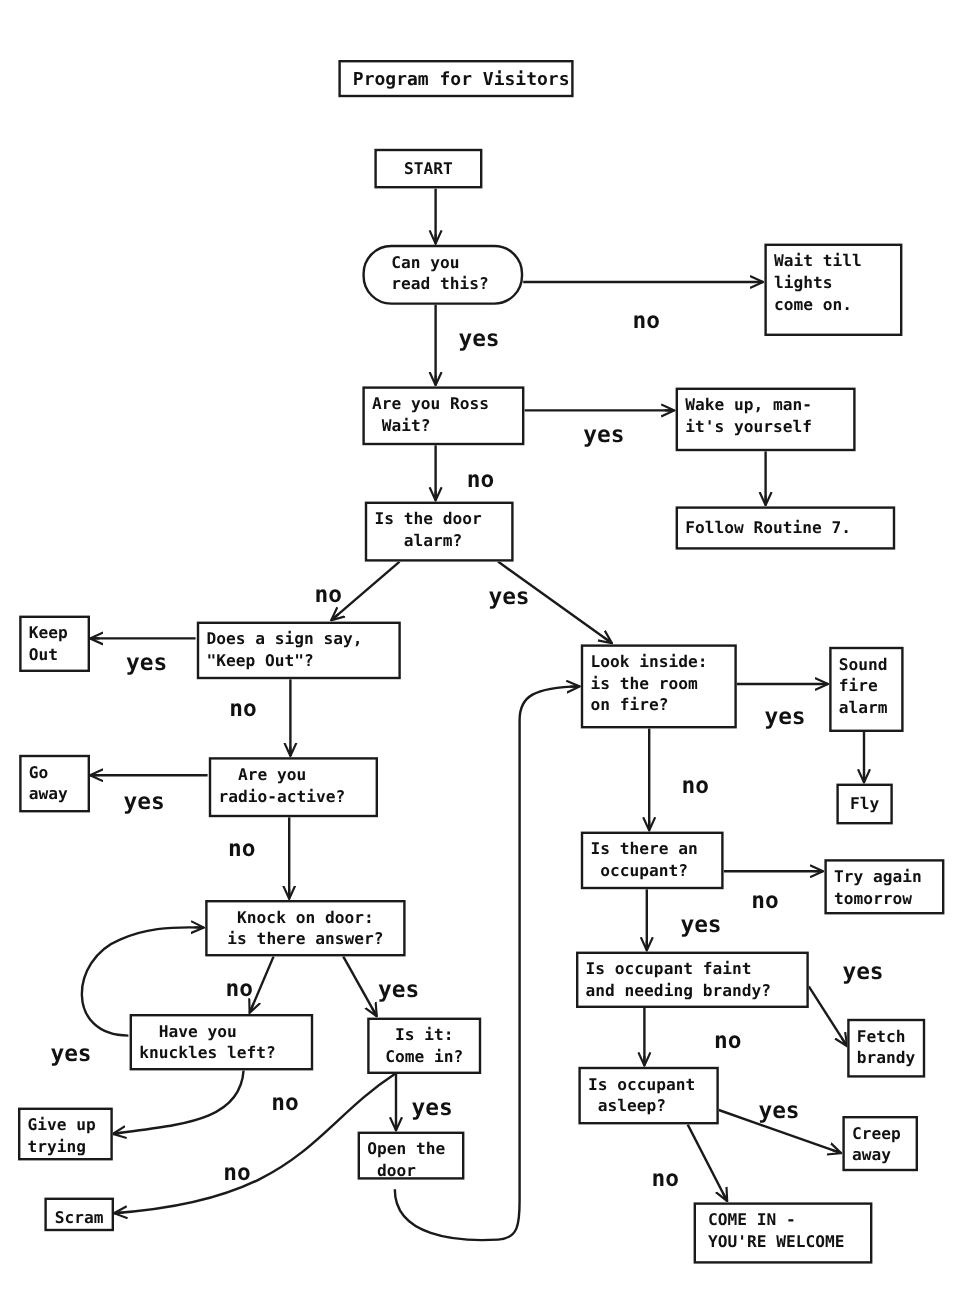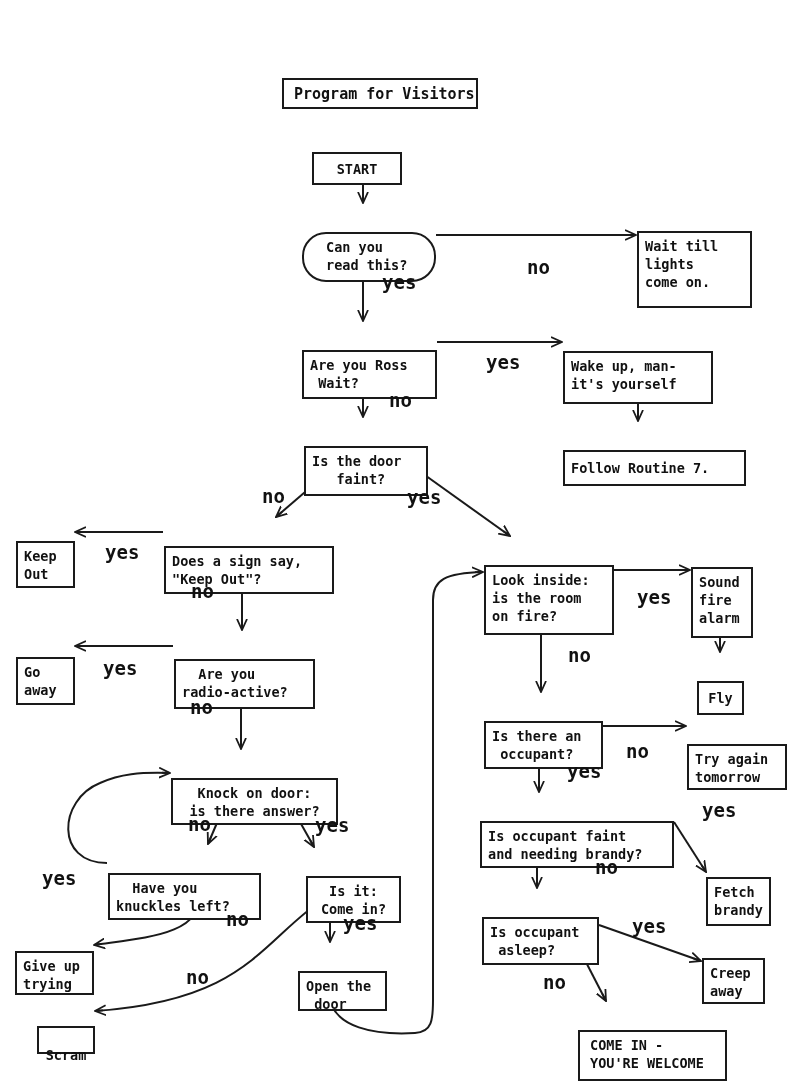--- a/index.html
+++ b/index.html
@@ -1,20 +1,20 @@
 <!DOCTYPE html>
 <html><head>
 <meta charset="utf-8">
 <style>
   html, body { margin:0; padding:0; background:#ffffff; }
   body { width:807px; height:1088px; position:relative; overflow:hidden;
          font-family:"DejaVu Sans Mono","Liberation Mono",monospace; color:#111; }
   #canvas { position:absolute; left:0; top:0; }
   .box { position:absolute; border:2px solid #1a1a1a; background:#fff; box-sizing:border-box;
-         font-size:13.5px; line-height:18px; font-weight:bold; padding:4px 6px; white-space:pre;margin-top:28px; }
+         font-size:13.5px; line-height:18px; font-weight:bold; padding:4px 6px; white-space:pre; }
   .box.c { text-align:center; }
   .lbl { position:absolute; font-size:19px; font-weight:bold; white-space:pre; }
   .title { font-size:15px; padding:5px 10px; }
 </style>
 </head>
 <body>
 
 <svg id="canvas" width="807" height="1088">
   <defs>
     <marker id="ah" viewBox="0 0 12 12" refX="11" refY="6" markerWidth="12" markerHeight="12" orient="auto" markerUnits="userSpaceOnUse">
@@ -60,21 +60,21 @@
 read this?</div>
 <div class="box" style="left:637px;top:203px;width:115px;height:77px;">Wait till
 lights
 come on.</div>
 <div class="box" style="left:302px;top:322px;width:135px;height:49px;">Are you Ross
  Wait?</div>
 <div class="box" style="left:563px;top:323px;width:150px;height:53px;">Wake up, man-
 it's yourself</div>
 <div class="box" style="left:563px;top:422px;width:183px;height:36px;padding-top:7px;">Follow Routine 7.</div>
 <div class="box" style="left:304px;top:418px;width:124px;height:50px;">Is the door
-   faint?</div>
+   alarm?</div>
 
 <div class="box" style="left:16px;top:513px;width:59px;height:47px;">Keep
 Out</div>
 <div class="box" style="left:164px;top:518px;width:170px;height:48px;">Does a sign say,
 "Keep Out"?</div>
 <div class="box" style="left:484px;top:537px;width:130px;height:70px;">Look inside:
 is the room
 on fire?</div>
 <div class="box" style="left:691px;top:539px;width:62px;height:71px;">Sound
 fire
@@ -102,21 +102,21 @@
 Come in?</div>
 <div class="box" style="left:482px;top:889px;width:117px;height:48px;">Is occupant
  asleep?</div>
 <div class="box" style="left:702px;top:930px;width:63px;height:46px;">Creep
 away</div>
 
 <div class="box" style="left:15px;top:923px;width:79px;height:44px;">Give up
 trying</div>
 <div class="box" style="left:298px;top:943px;width:89px;height:40px;">Open the
  door</div>
-<div class="box c" style="left:37px;top:998px;width:58px;height:28px;padding-top:18px;">Scram</div>
+<div class="box c" style="left:37px;top:998px;width:58px;height:28px;padding-top:6px;">Scram</div>
 <div class="box" style="left:578px;top:1002px;width:149px;height:51px;padding-left:10px;">COME IN -
 YOU'RE WELCOME</div>
 
 <span class="lbl" style="left:382px;top:271px;">yes</span>
 <span class="lbl" style="left:527px;top:256px;">no</span>
 <span class="lbl" style="left:486px;top:351px;">yes</span>
 <span class="lbl" style="left:389px;top:389px;">no</span>
 <span class="lbl" style="left:262px;top:485px;">no</span>
 <span class="lbl" style="left:407px;top:486px;">yes</span>
 <span class="lbl" style="left:105px;top:541px;">yes</span>

